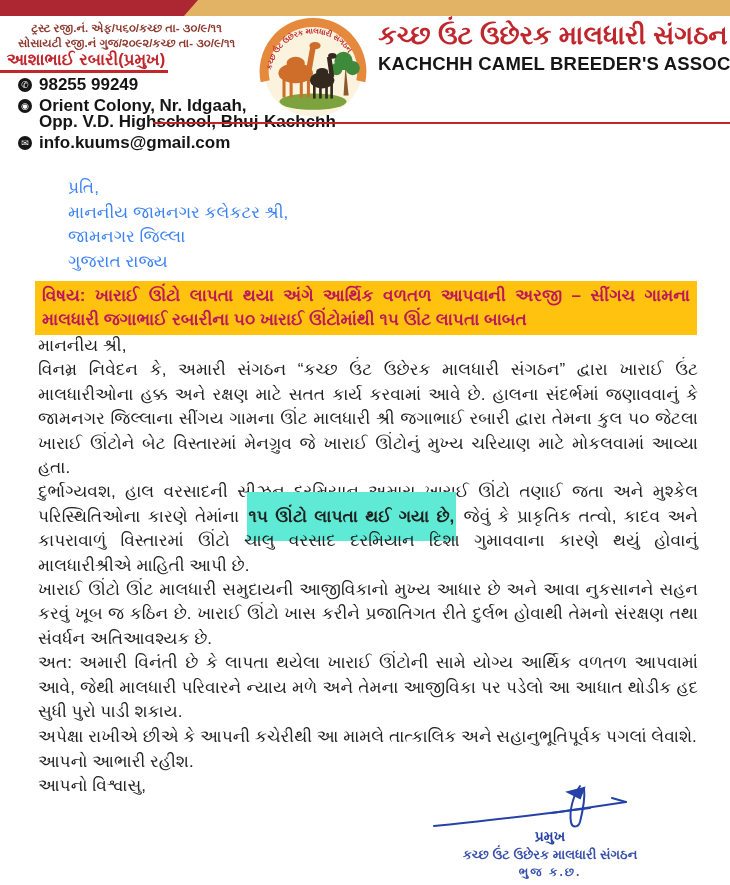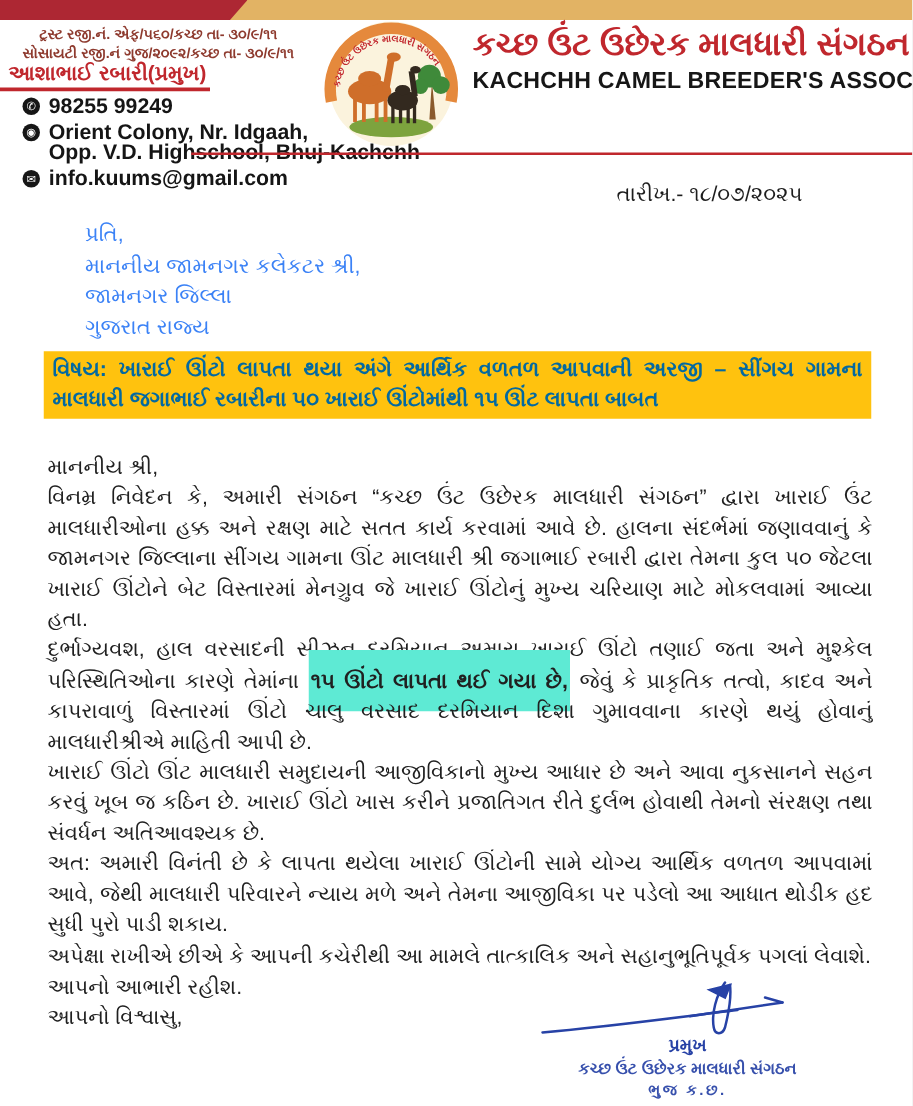--- a/index.html
+++ b/index.html
@@ -28,23 +28,23 @@
   
   .org-block{position:absolute;left:378px;top:20px;width:350px;text-align:center;}
   .org-gu{font-size:26px;font-weight:bold;color:#c0272d;line-height:30px;white-space:nowrap;}
   .org-en{font-size:18.5px;font-weight:800;color:#161616;margin-top:3px;white-space:nowrap;letter-spacing:.2px;}
   .org-addr{font-size:12.5px;font-weight:bold;color:#8e3a2e;margin-top:7px;white-space:nowrap;}
   .logo{position:absolute;left:254px;top:10px;width:118px;height:110px;}
   
   .date-line{position:absolute;top:146px;right:88px;font-size:17px;color:#1d1d1d;}
   .recipient{position:absolute;left:68px;top:176px;font-size:17px;line-height:24.5px;color:#3b82f6;}
   .subject{position:absolute;left:35px;top:281px;width:648px;background:#ffc20e;
-    font-size:17px;font-weight:bold;color:#0369a1;line-height:24px;padding:3px 7px;text-align:justify;}
+    font-size:17px;font-weight:bold;color:#be185d;line-height:24px;padding:3px 7px;text-align:justify;}
   .body-text{position:absolute;left:38px;top:334px;width:660px;font-size:17px;
-    line-height:24.4px;color:#202020;text-align:justify;margin-top:28px;}
+    line-height:24.4px;color:#202020;text-align:justify;}
   .body-text p{margin:0;}
   .hl{background:#5eead4;font-weight:bold;padding:15px 2px;}
   .closing-row{display:flex;justify-content:space-between;margin-top:1px;flex-direction:column;}
   .closing-right{padding-right:90px;}
   
   .sign-block{position:absolute;left:400px;top:780px;width:300px;text-align:center;color:#2742a6;}
   .sign-svg{display:block;margin:0 auto;}
   .sign-title{font-size:14px;font-weight:600;margin-top:-4px;}
   .sign-org{font-size:13px;font-weight:600;margin-top:2px;opacity:.92;}
   .sign-place{font-size:12px;font-weight:700;margin-top:2px;letter-spacing:2px;opacity:.92;}
@@ -124,21 +124,20 @@
       <rect x="73" y="46" width="4.5" height="20" transform="rotate(-8 75 56)"></rect>
       <ellipse cx="77" cy="45" rx="4.2" ry="2.9"></ellipse>
     </g>
   </svg>
 
   <div class="org-block">
     <div class="org-gu">કચ્છ ઉંટ ઉછેરક માલધારી સંગઠન</div>
     <div class="org-en">KACHCHH CAMEL BREEDER'S ASSOCIATION</div>
   </div>
 
-  <div class="date-line">તારીખ.- ૧૮/૦૭/૨૦૨૫</div>
 
   <div class="recipient">
     <div>પ્રતિ,</div>
     <div>માનનીય જામનગર કલેકટર શ્રી,</div>
     <div>જામનગર જિલ્લા</div>
     <div>ગુજરાત રાજ્ય</div>
   </div>
 
   <div class="subject">વિષય: ખારાઈ ઊંટો લાપતા થયા અંગે આર્થિક વળતળ આપવાની અરજી – સીંગચ ગામના માલધારી જગાભાઈ રબારીના ૫૦ ખારાઈ ઊંટોમાંથી ૧૫ ઊંટ લાપતા બાબત</div>
 

